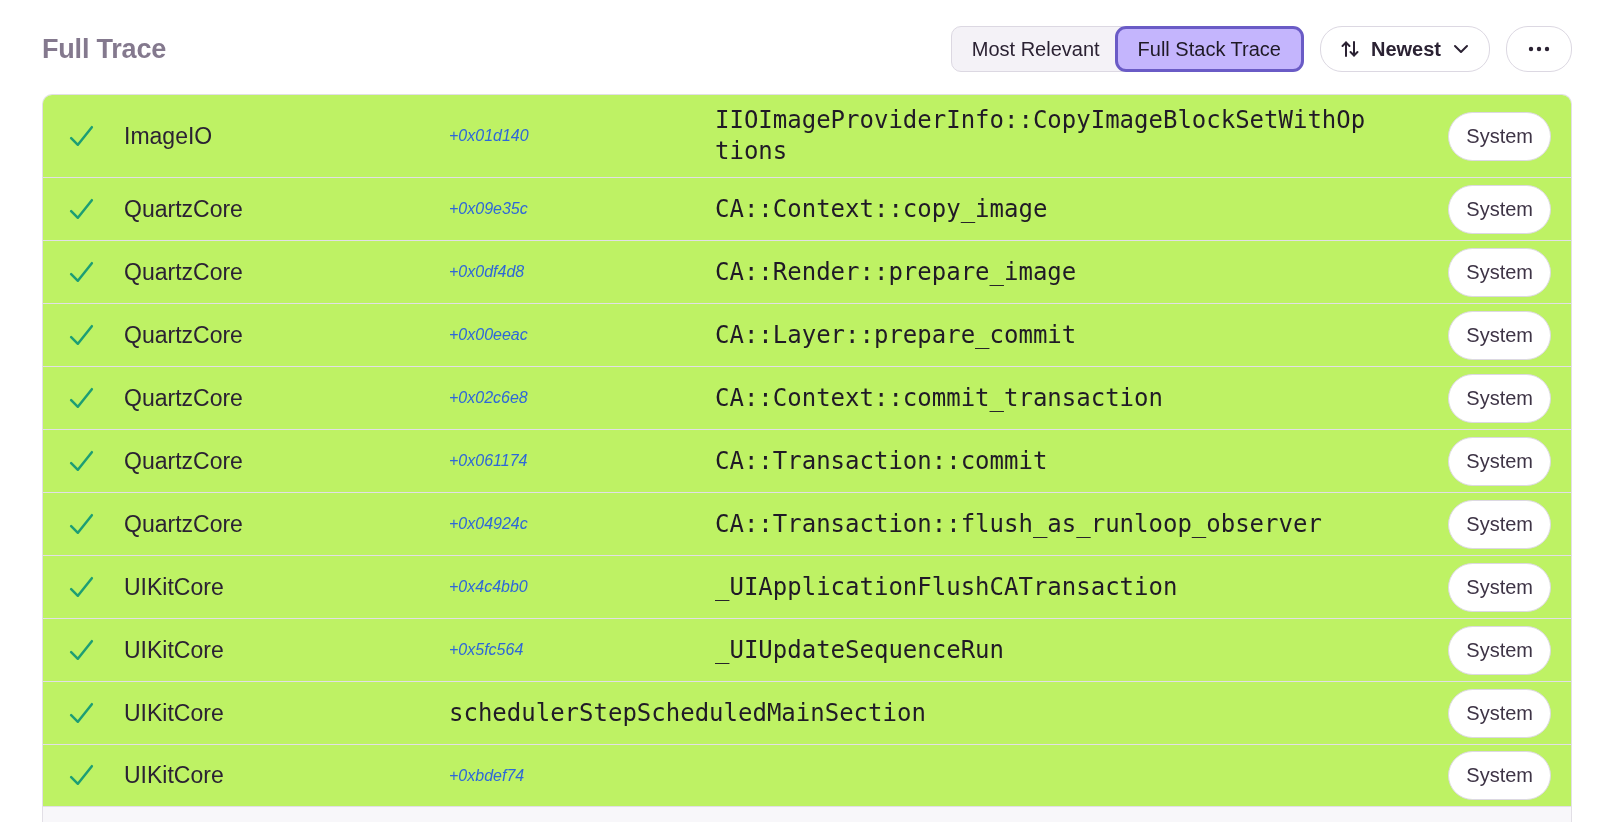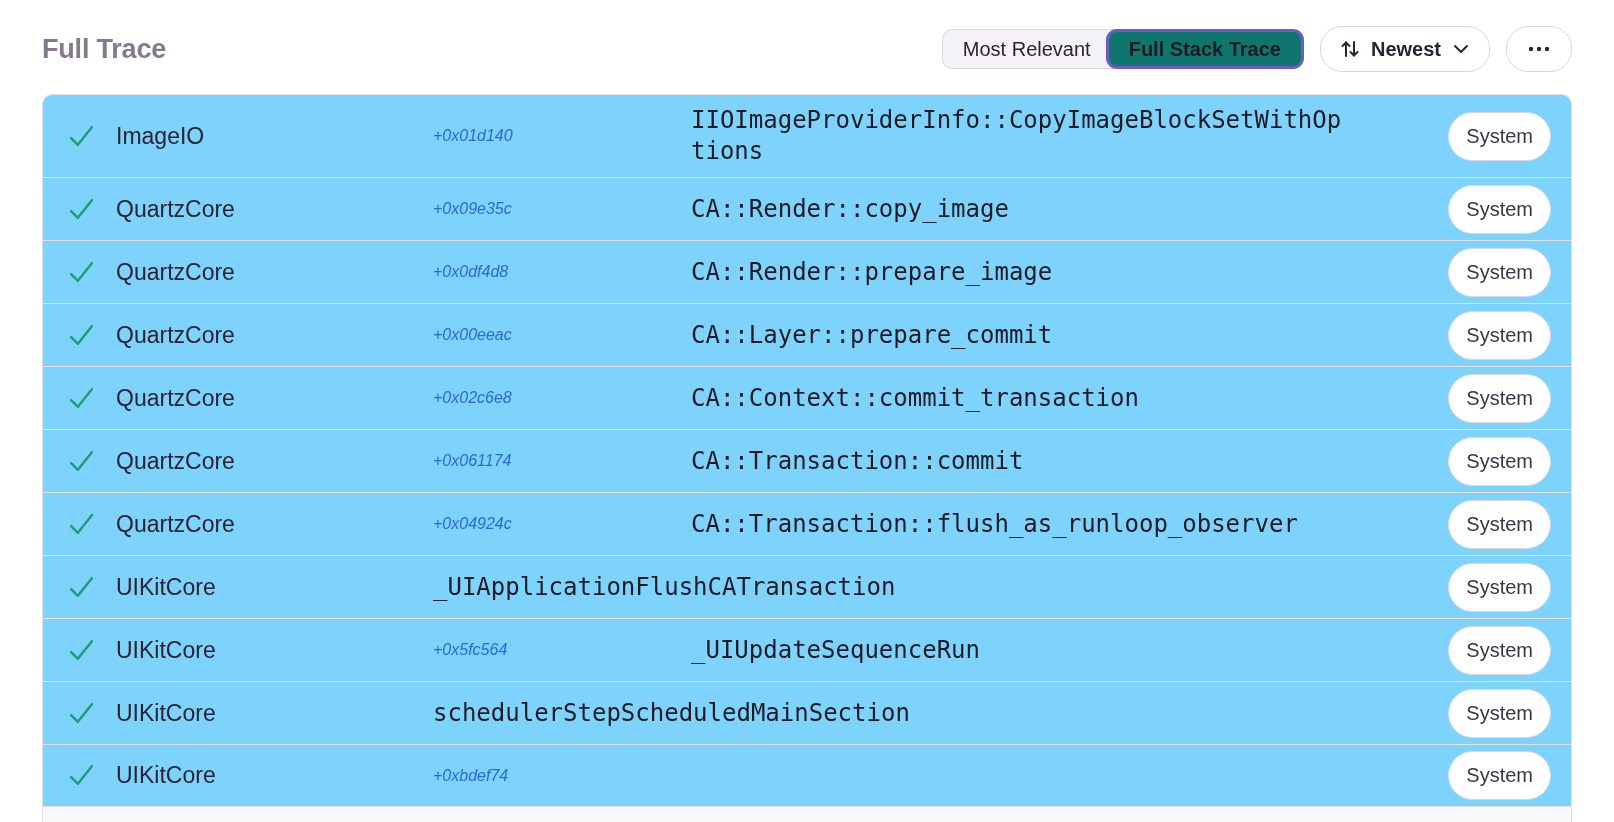--- a/index.html
+++ b/index.html
@@ -18,39 +18,39 @@
     display: flex; align-items: center; justify-content: space-between;
   }
   .page-title {
     font-size: 27px; font-weight: 700; color: #84798e;
     letter-spacing: -0.2px; margin: 0;
   }
   .controls { display: flex; align-items: center; gap: 16px; }
 
   .segmented { display: flex; align-items: center; }
   .seg {
-    height: 40px; box-sizing: border-box;
+    height: 46px; box-sizing: border-box;
     display: flex; align-items: center;
     font-size: 20px; cursor: pointer; white-space: nowrap;
   }
   .seg-inactive {
     background: #f4f2f7;
     border: 1px solid #dcd8e2;
     border-radius: 10px;
     padding: 0 30px 0 20px;
     margin-right: -16px;
     color: #2b2233; font-weight: 500;
   }
   .seg-active {
     position: relative; z-index: 2;
-    background: #0f766e;
+    background: #c4b5fd;
     border: 3px solid #6a5bc6;
     border-radius: 11px;
     padding: 0 20px;
-    font-weight: 700; color: #1f1a26;
+    font-weight: 400; color: #1f1a26;
   }
 
   .btn {
     height: 46px; box-sizing: border-box;
     background: #ffffff;
     border: 1px solid #dcd8e2;
     border-radius: 22px;
     display: flex; align-items: center; gap: 10px;
     padding: 0 18px;
     font-size: 20px; font-weight: 700; color: #2b2233;
@@ -66,22 +66,23 @@
     border: 1px solid #e2dfe6; border-bottom: none;
     border-radius: 10px 10px 0 0;
     background: #f8f7fa;
     overflow: hidden;
   }
   .frame-row {
     display: flex; align-items: center;
     min-height: 63px; box-sizing: border-box;
     padding: 0 20px 0 24px;
     border-top: 1px solid #e2dfe6;
-    background: #7dd3fc;
+    background: #bef264;
     cursor: pointer;
+    gap: 8px;
   }
   .frame-row:first-child { border-top: none; padding-top: 10px; padding-bottom: 10px; }
   .frame-row:last-child { border-bottom: 1px solid #e2dfe6; }
 
   .cell-check { width: 49px; flex: none; display: flex; align-items: center; }
   .cell-module { width: 317px; flex: none; font-size: 23px; color: #2b2233; }
   .cell-addr {
     width: 258px; flex: none; font-size: 16px;
     color: #2e67d8; text-decoration: none; cursor: pointer; font-style: italic;
   }
@@ -158,21 +159,21 @@
   </div>
 
   <div class="frame-row">
     <span class="cell-check icon">
       <svg width="29" height="29" viewBox="0 0 28 28" fill="none" stroke="#1d9e74" stroke-width="2.4" stroke-linecap="round" stroke-linejoin="round">
         <path d="M4 15.5 L10.5 22 L24 5"></path>
       </svg>
     </span>
     <span class="cell-module">QuartzCore</span>
     <a class="cell-addr">+0x09e35c</a>
-    <span class="cell-func">CA::Render::copy_image</span>
+    <span class="cell-func">CA::Context::copy_image</span>
     <span class="badge">System</span>
   </div>
 
   <div class="frame-row">
     <span class="cell-check icon">
       <svg width="29" height="29" viewBox="0 0 28 28" fill="none" stroke="#1d9e74" stroke-width="2.4" stroke-linecap="round" stroke-linejoin="round">
         <path d="M4 15.5 L10.5 22 L24 5"></path>
       </svg>
     </span>
     <span class="cell-module">QuartzCore</span>
@@ -229,20 +230,21 @@
     <span class="badge">System</span>
   </div>
 
   <div class="frame-row">
     <span class="cell-check icon">
       <svg width="29" height="29" viewBox="0 0 28 28" fill="none" stroke="#1d9e74" stroke-width="2.4" stroke-linecap="round" stroke-linejoin="round">
         <path d="M4 15.5 L10.5 22 L24 5"></path>
       </svg>
     </span>
     <span class="cell-module">UIKitCore</span>
+    <a class="cell-addr">+0x4c4bb0</a>
     <span class="cell-func">_UIApplicationFlushCATransaction</span>
     <span class="badge">System</span>
   </div>
 
   <div class="frame-row">
     <span class="cell-check icon">
       <svg width="29" height="29" viewBox="0 0 28 28" fill="none" stroke="#1d9e74" stroke-width="2.4" stroke-linecap="round" stroke-linejoin="round">
         <path d="M4 15.5 L10.5 22 L24 5"></path>
       </svg>
     </span>

